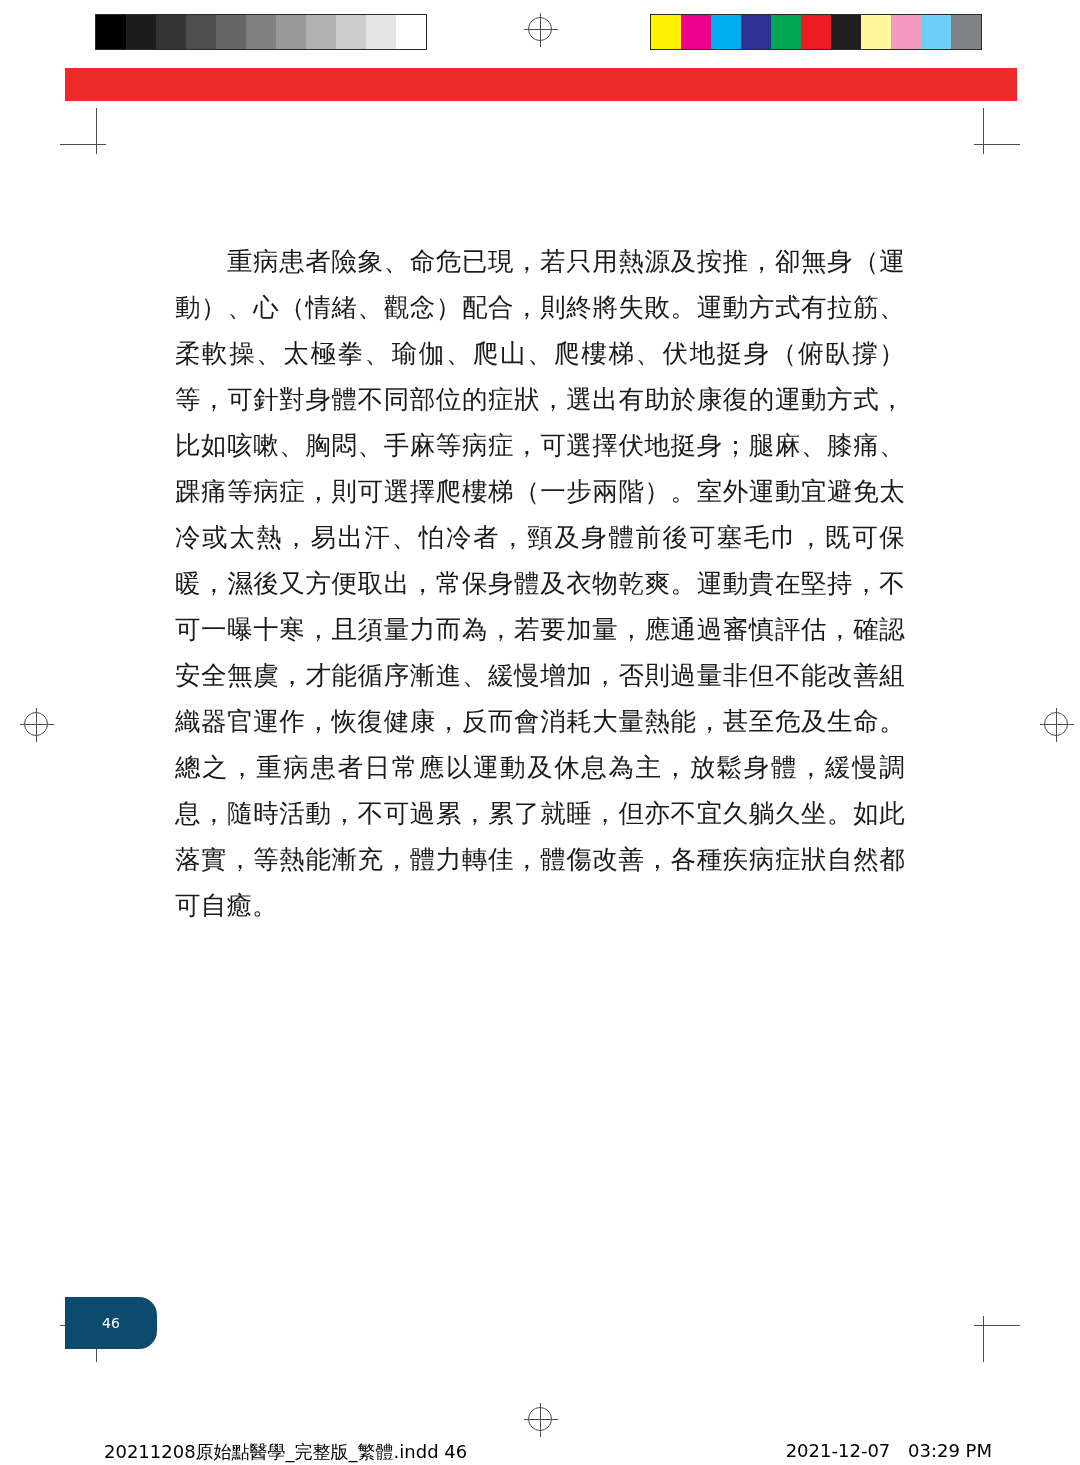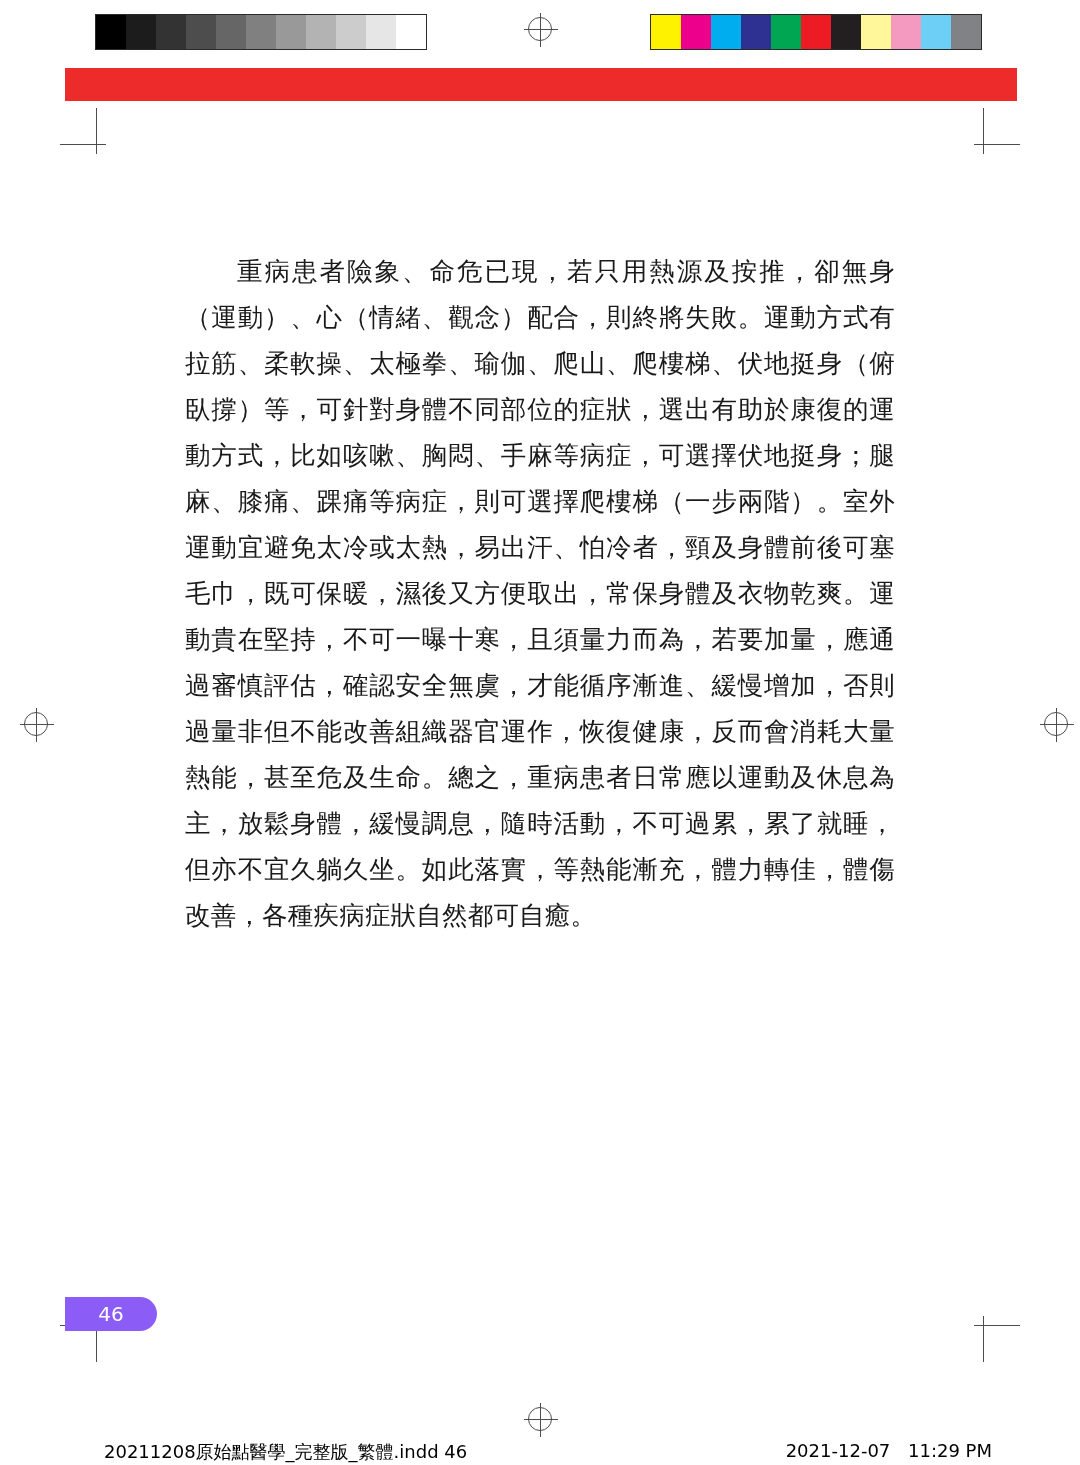--- a/index.html
+++ b/index.html
@@ -139,38 +139,38 @@
   }
   h2.heading.second {
     margin-top: 64px;
   }
 
   p.para {
     font-family: "DejaVu Sans", "Liberation Sans", sans-serif;
     font-size: 25.5px;
     line-height: 46px;
     color: #1a1a1a;
-    margin: 10px;
+    margin: 0;
     text-align: justify;
     text-indent: 52px;
     letter-spacing: 0.2px;
   }
 
   
   .folio {
     position: absolute;
     left: 65px;
     top: 1297px;
     width: 92px;
-    height: 34px;
-    background: #8b5cf6;
+    height: 52px;
+    background: #0c4a6e;
     border-radius: 0 18px 18px 0;
     color: #ffffff;
     font-family: "DejaVu Sans", "Liberation Sans", sans-serif;
-    font-size: 20px;
+    font-size: 14px;
     display: flex;
     align-items: center;
     justify-content: center;
   }
 
   
   .slug {
     position: absolute;
     top: 1440px;
     font-family: "DejaVu Sans", "Liberation Sans", sans-serif;
@@ -258,16 +258,16 @@
   <div class="content">
     <p class="para">重病患者險象、命危已現，若只用熱源及按推，卻無身（運動）、心（情緒、觀念）配合，則終將失敗。運動方式有拉筋、柔軟操、太極拳、瑜伽、爬山、爬樓梯、伏地挺身（俯臥撐）等，可針對身體不同部位的症狀，選出有助於康復的運動方式，比如咳嗽、胸悶、手麻等病症，可選擇伏地挺身；腿麻、膝痛、踝痛等病症，則可選擇爬樓梯（一步兩階）。室外運動宜避免太冷或太熱，易出汗、怕冷者，頸及身體前後可塞毛巾，既可保暖，濕後又方便取出，常保身體及衣物乾爽。運動貴在堅持，不可一曝十寒，且須量力而為，若要加量，應通過審慎評估，確認安全無虞，才能循序漸進、緩慢增加，否則過量非但不能改善組織器官運作，恢復健康，反而會消耗大量熱能，甚至危及生命。總之，重病患者日常應以運動及休息為主，放鬆身體，緩慢調息，隨時活動，不可過累，累了就睡，但亦不宜久躺久坐。如此落實，等熱能漸充，體力轉佳，體傷改善，各種疾病症狀自然都可自癒。</p>
 
   </div>
 
   <div class="folio">46</div>
 
   <div class="slug slug-left">20211208原始點醫學_完整版_繁體.indd   46</div>
   <div class="slug slug-right">
     <span>2021-12-07</span>
-    <span>11:29 PM</span>
+    <span>03:29 PM</span>
   </div>
 
 </div>
 
 </body></html>

